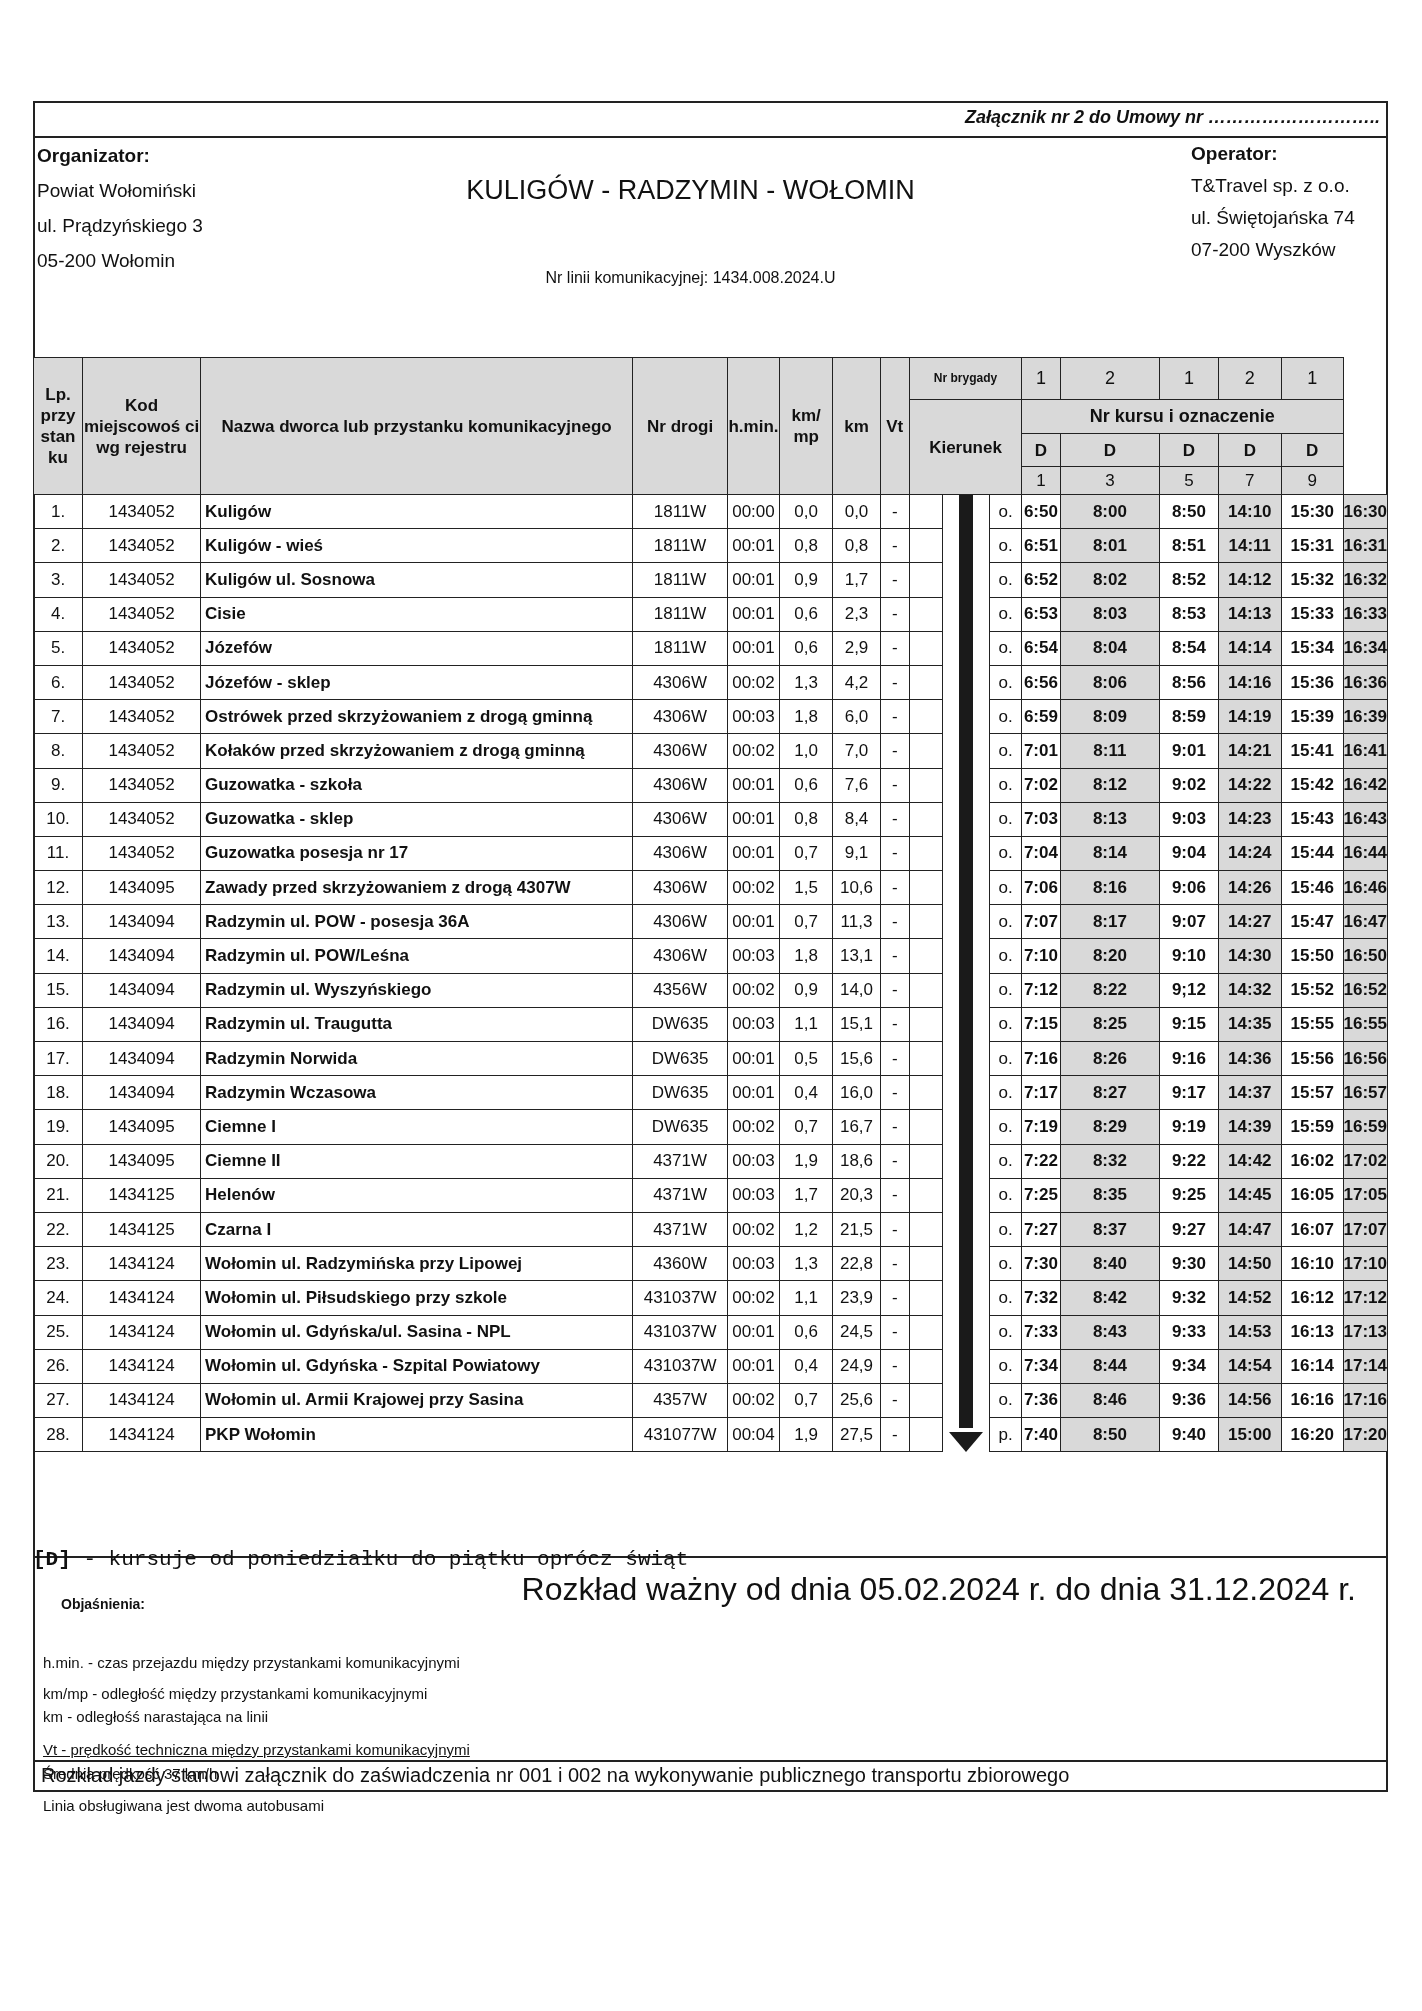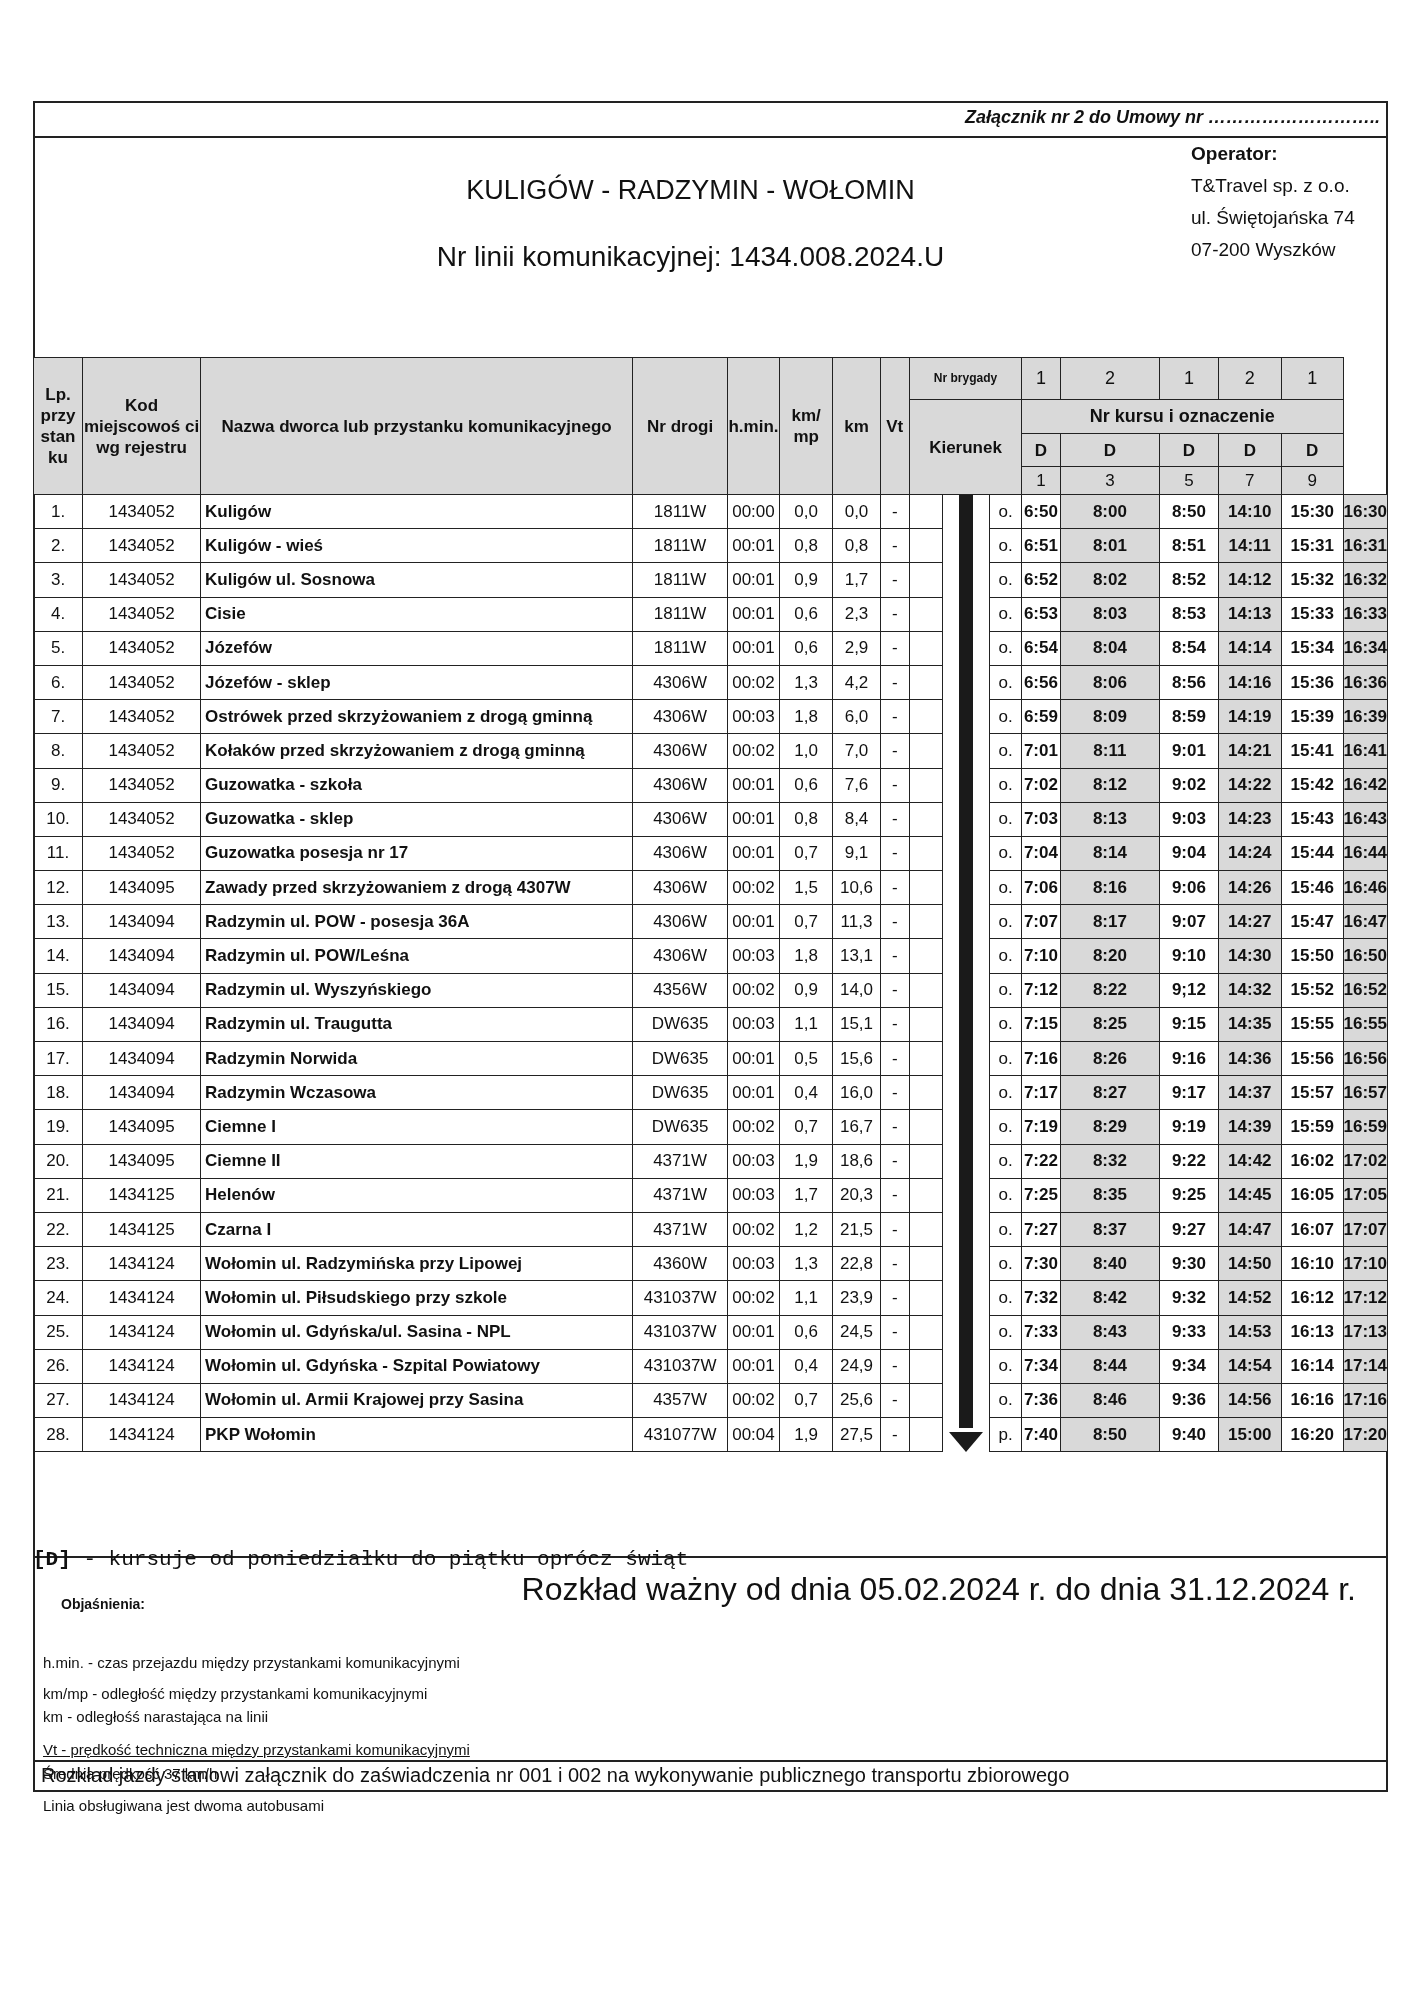--- a/index.html
+++ b/index.html
@@ -35,30 +35,36 @@
 
 <div class="page">
 
   <div class="frame" style="left:0;top:0;width:1355px;height:1691px;"></div>
   <div class="hline" style="left:0;top:35px;width:1355px;"></div>
   <div class="hline" style="left:0;top:1455px;width:1355px;"></div>
   <div class="hline" style="left:0;top:1659px;width:1355px;"></div>
 
   <div class="attach">Załącznik nr 2 do Umowy nr ………………………..</div>
 
+  <div class="org" style="left:4px;top:37px;">
+    <div class="lbl">Organizator:</div>
+    <div>Powiat Wołomiński</div>
+    <div>ul. Prądzyńskiego 3</div>
+    <div>05-200 Wołomin</div>
+  </div>
 
   <div class="opr" style="left:1158px;top:37px;line-height:32px;">
     <div class="lbl">Operator:</div>
     <div>T&amp;Travel sp. z o.o.</div>
     <div>ul. Świętojańska 74</div>
     <div>07-200 Wyszków</div>
   </div>
 
   <div class="title" style="top:74px;font-size:27px;left:-20px;">KULIGÓW - RADZYMIN - WOŁOMIN</div>
-  <div class="title" style="top:140px;font-size:28px;left:-20px;">Nr linii komunikacyjnej: 1434.008.2024.U</div>
+  <div class="title" style="top:168px;font-size:16px;left:-20px;">Nr linii komunikacyjnej: 1434.008.2024.U</div>
 
   <table class="tt">
     <colgroup>
       <col style="width:51px">
         <col style="width:121px">
         <col style="width:438px">
         <col style="width:98px">
       <col style="width:52px">
         <col style="width:57px">
         <col style="width:49px">

